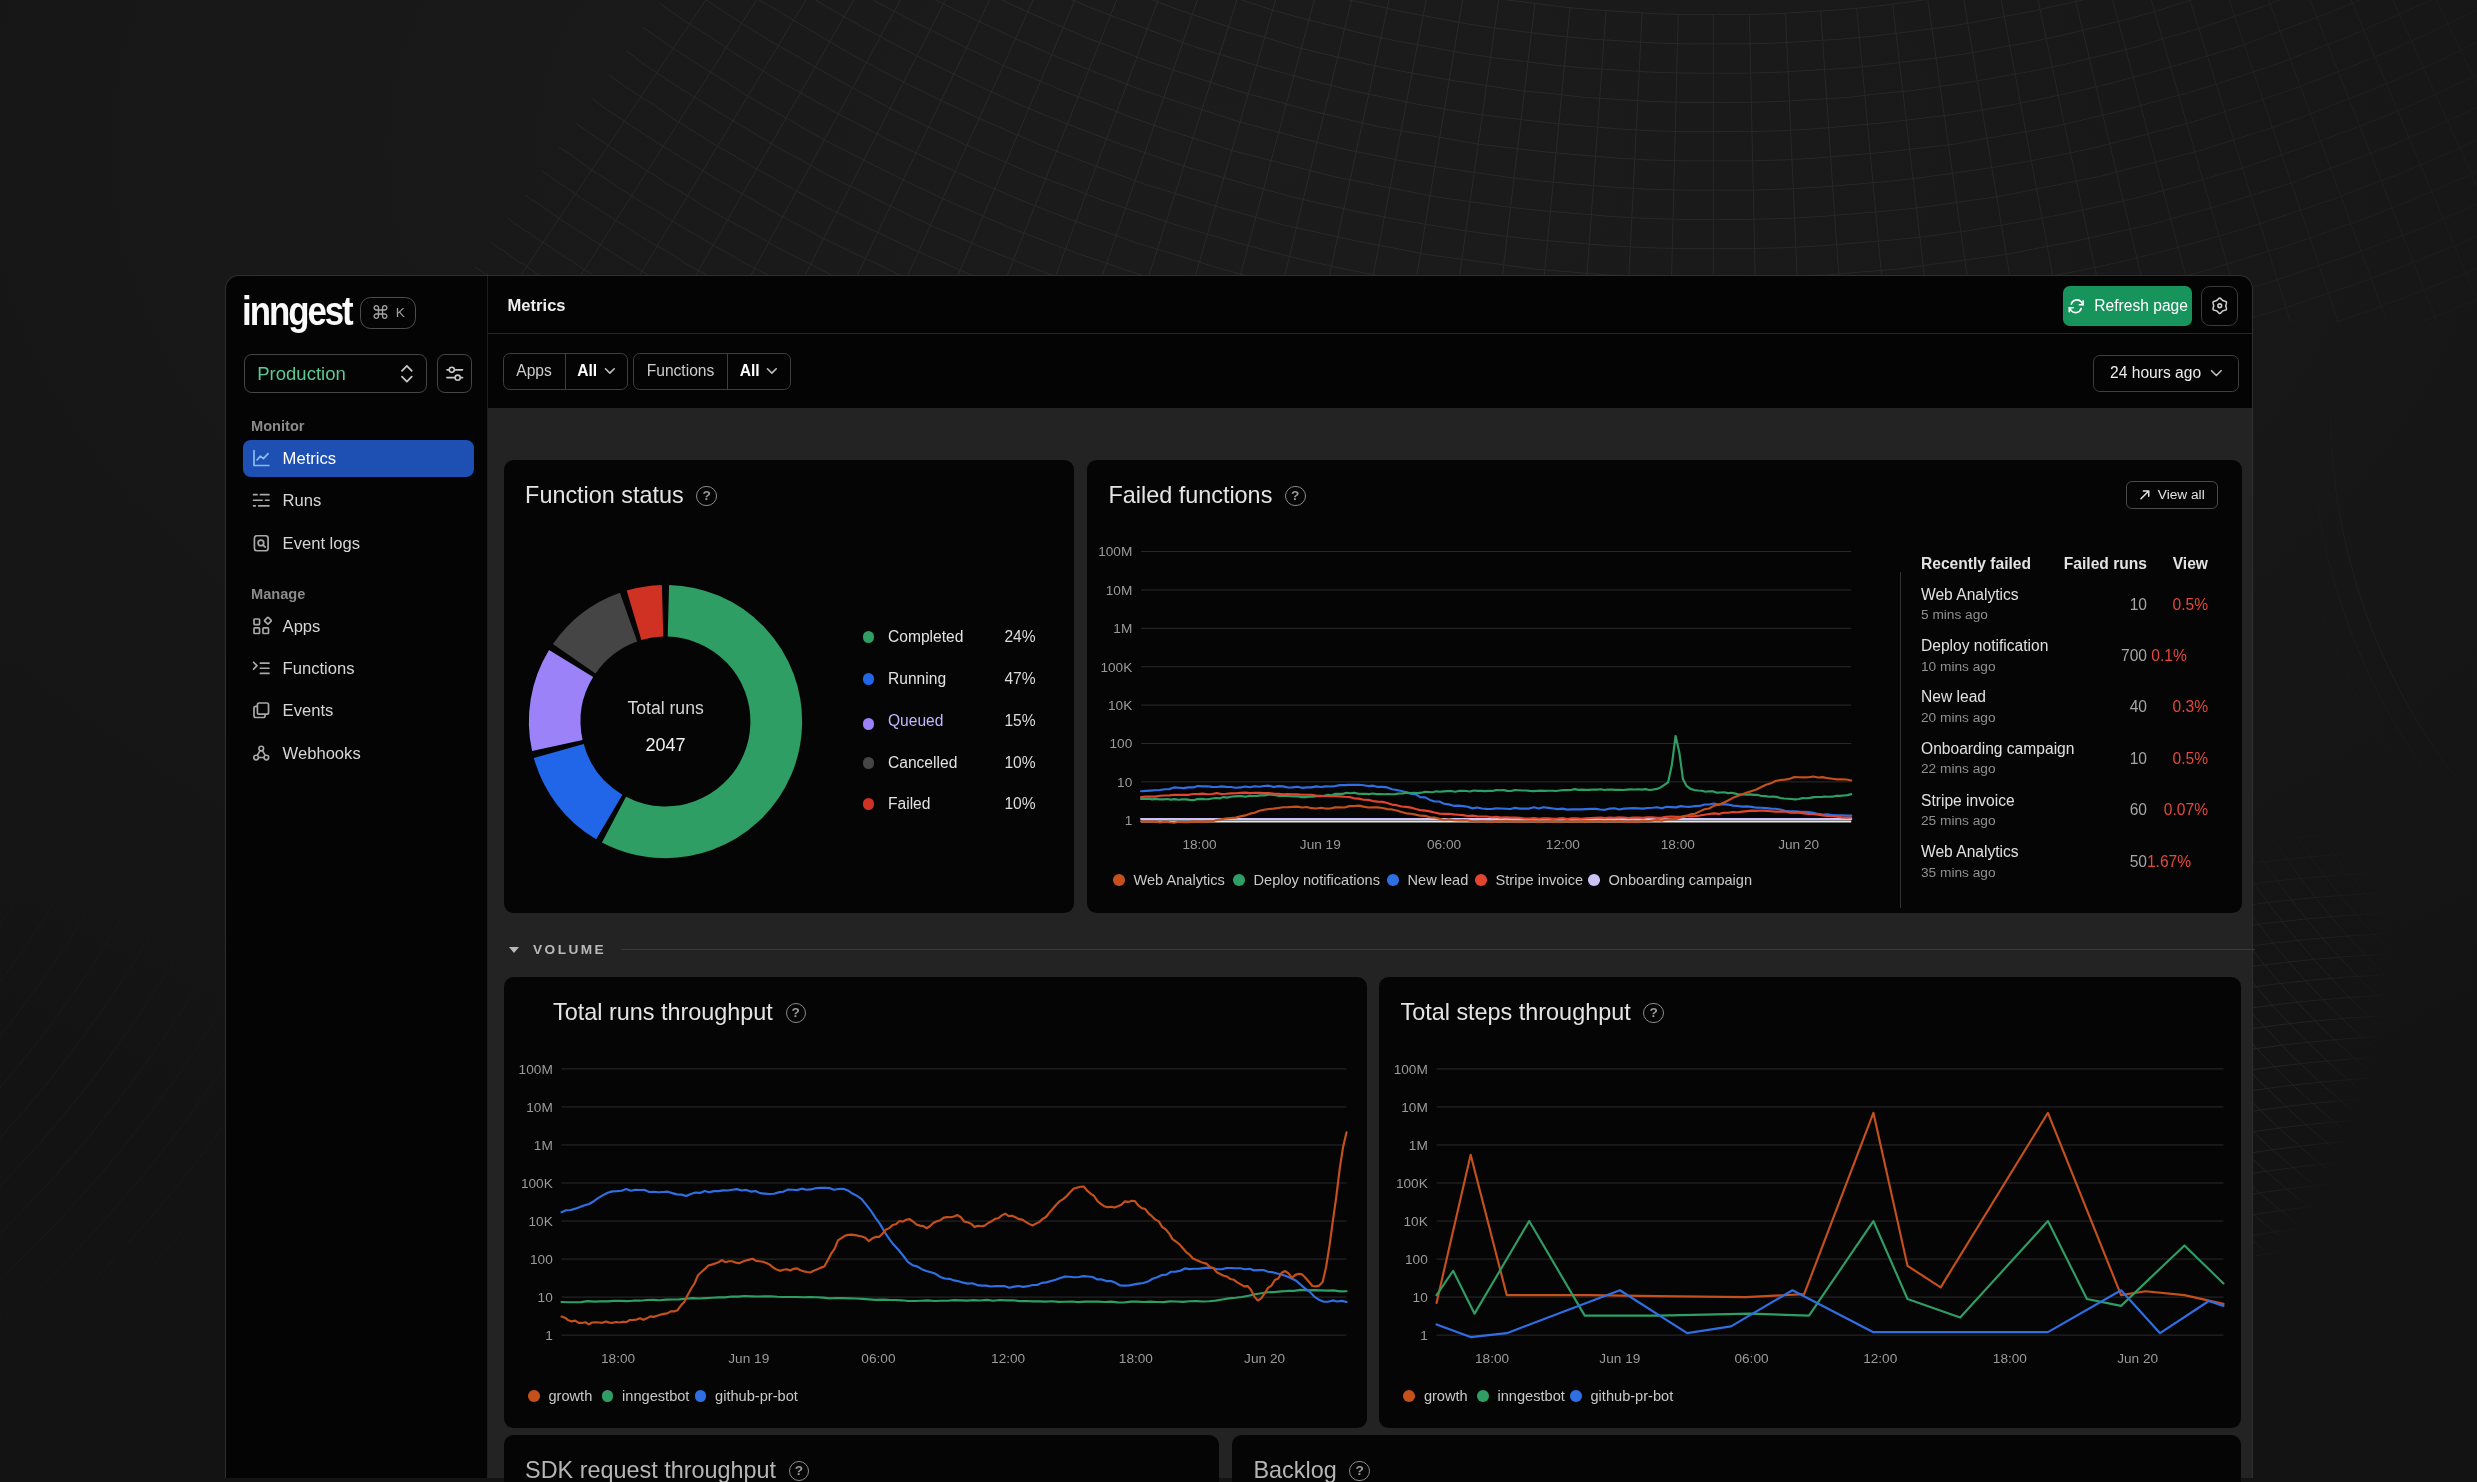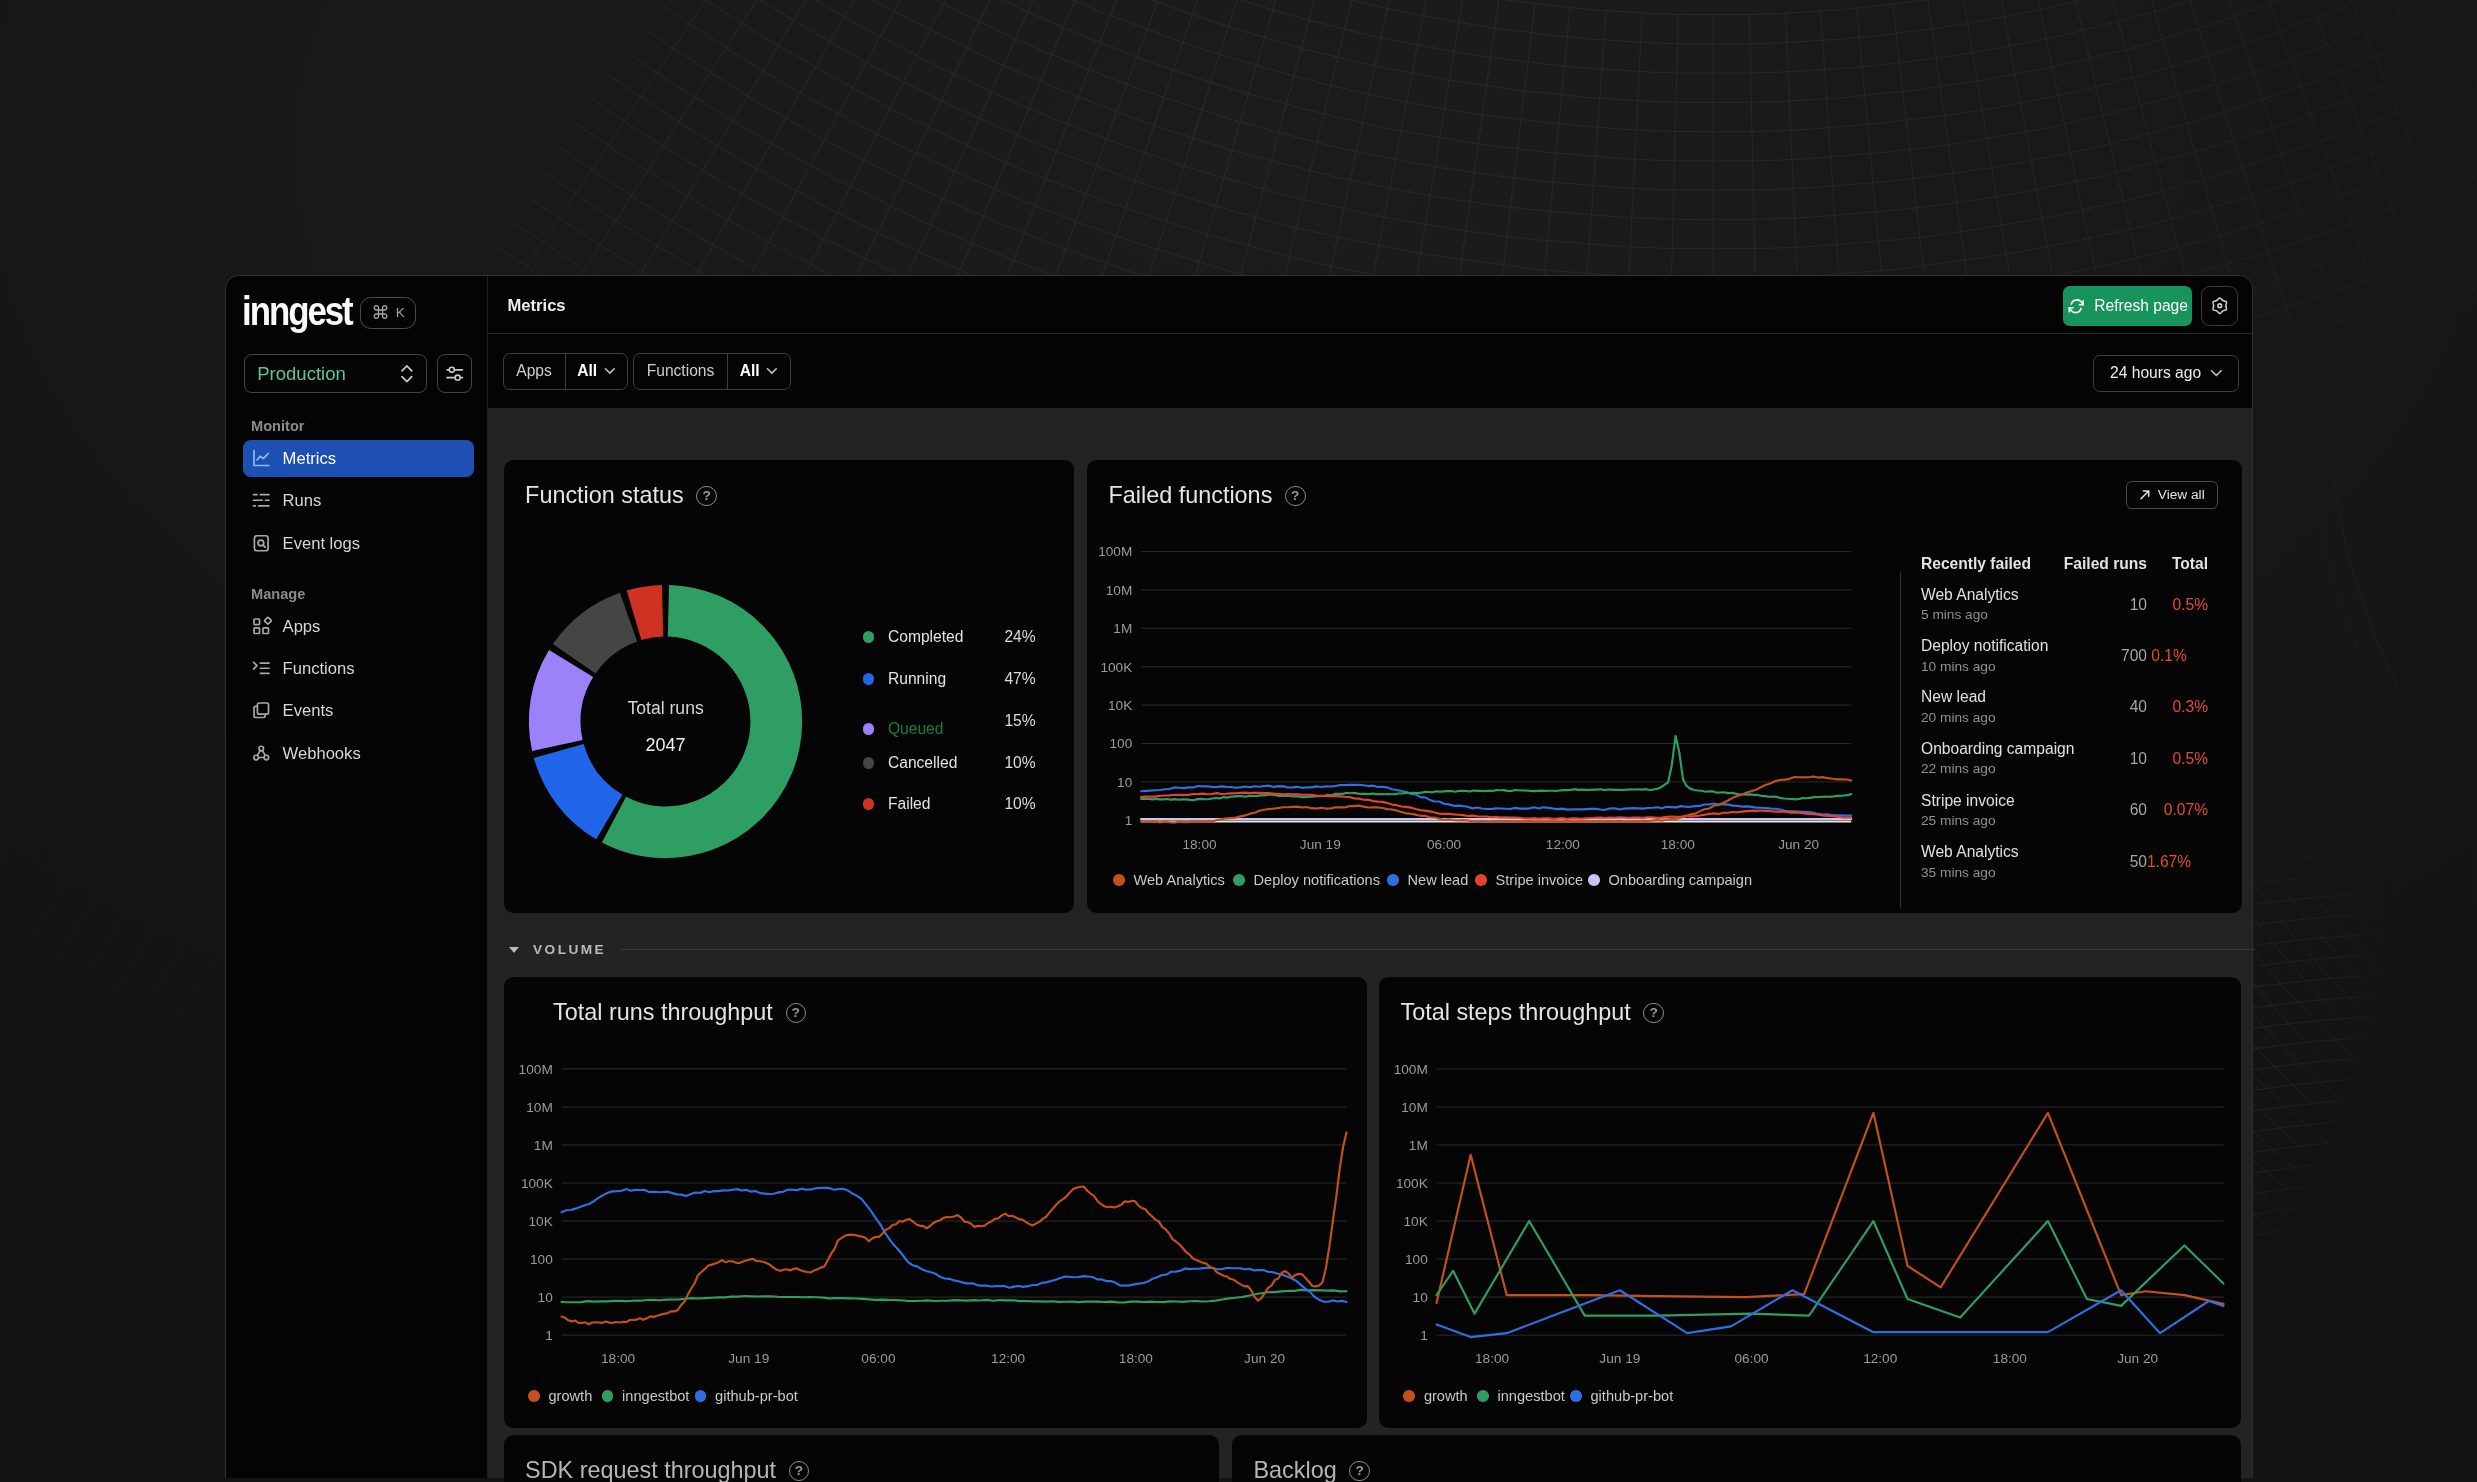--- a/index.html
+++ b/index.html
@@ -518,21 +518,21 @@
             <circle cx="146" cy="146" r="113.5" fill="none" stroke="#2f9e64" stroke-width="53" stroke-dasharray="408.1 305.1" transform="rotate(-88.5 146 146)"></circle>
             <circle cx="146" cy="146" r="113.5" fill="none" stroke="#2166e8" stroke-width="53" stroke-dasharray="87.2 626.0" transform="rotate(120.5 146 146)"></circle>
             <circle cx="146" cy="146" r="113.5" fill="none" stroke="#9b82f9" stroke-width="53" stroke-dasharray="87.2 626.0" transform="rotate(167.5 146 146)"></circle>
             <circle cx="146" cy="146" r="113.5" fill="none" stroke="#454545" stroke-width="53" stroke-dasharray="71.3 641.8" transform="rotate(214.5 146 146)"></circle>
             <circle cx="146" cy="146" r="113.5" fill="none" stroke="#cf3223" stroke-width="53" stroke-dasharray="29.7 683.4" transform="rotate(253.5 146 146)"></circle>
           </svg>
         <div class="abs" style="left:359px; top:168px; display:flex; align-items:center; gap:13.7px; color:#e2e2e2; font-size:15.6px;"><span class="dot" style="background:#2f9e64"></span>Completed</div>
           <div class="abs" style="left:468px; top:168px; width:64px; text-align:right; color:#dcdcdc; font-size:15.6px;">24%</div>
           <div class="abs" style="left:359px; top:210px; display:flex; align-items:center; gap:13.7px; color:#e2e2e2; font-size:15.6px;"><span class="dot" style="background:#2166e8"></span>Running</div>
           <div class="abs" style="left:468px; top:210px; width:64px; text-align:right; color:#dcdcdc; font-size:15.6px;">47%</div>
-          <div class="abs" style="left:359px; top:252px; display:flex; align-items:center; gap:13.7px; color:#15803d; font-size:15.6px;margin-top:8px;"><span class="dot" style="background:#9b82f9"></span>Queued</div>
+          <div class="abs" style="left:359px; top:252px; display:flex; align-items:flex-end; gap:13.7px; color:#c4b5fd; font-size:15.6px;"><span class="dot" style="background:#9b82f9"></span>Queued</div>
           <div class="abs" style="left:468px; top:252px; width:64px; text-align:right; color:#dcdcdc; font-size:15.6px;">15%</div>
           <div class="abs" style="left:359px; top:294px; display:flex; align-items:center; gap:13.7px; color:#e2e2e2; font-size:15.6px;"><span class="dot" style="background:#454545"></span>Cancelled</div>
           <div class="abs" style="left:468px; top:294px; width:64px; text-align:right; color:#dcdcdc; font-size:15.6px;">10%</div>
           <div class="abs" style="left:359px; top:335px; display:flex; align-items:center; gap:13.7px; color:#e2e2e2; font-size:15.6px;"><span class="dot" style="background:#cf3223"></span>Failed</div>
           <div class="abs" style="left:468px; top:335px; width:64px; text-align:right; color:#dcdcdc; font-size:15.6px;">10%</div>
         <div class="abs" style="left:74px; top:238px; width:176px; text-align:center; color:#d5d5d5; font-size:17.6px;">Total runs</div>
         <div class="abs" style="left:74px; top:260px; width:176px; text-align:center; color:#f0f0f0; font-size:18px; font-weight:500;margin-top:15px;">2047</div>
       </div>
 
       <div class="card" style="left:599px; top:52px; width:1155px; height:453px;">
@@ -580,21 +580,21 @@
             <polyline points="55.0,371.0 59.9,371.1 64.7,371.2 69.6,371.0 74.4,372.1 79.3,371.2 84.2,371.9 89.0,372.4 93.9,371.3 98.7,371.7 103.6,371.7 108.5,370.9 113.3,371.2 118.2,371.4 123.0,371.0 127.9,371.0 132.8,369.5 137.6,368.7 142.5,367.8 147.3,367.5 152.2,367.1 157.1,365.8 161.9,364.8 166.8,363.0 171.6,362.1 176.5,360.1 181.4,359.0 186.2,358.2 191.1,357.9 195.9,357.2 200.8,356.5 205.7,356.4 210.5,356.0 215.4,355.8 220.2,356.7 225.1,356.2 230.0,357.4 234.8,357.7 239.7,357.0 244.5,357.8 249.4,357.7 254.3,356.6 259.1,356.6 264.0,356.7 268.8,355.3 273.7,355.3 278.6,354.8 283.4,355.8 288.3,356.7 293.1,356.4 298.0,356.6 302.9,357.2 307.7,358.4 312.6,358.7 317.4,359.8 322.3,361.3 327.2,362.7 332.0,363.1 336.9,364.0 341.7,365.1 346.6,365.3 351.5,366.7 356.3,367.0 361.2,368.3 366.0,369.6 370.9,368.7 375.8,369.6 380.6,369.9 385.5,369.6 390.3,369.9 395.2,371.1 400.1,371.3 404.9,370.5 409.8,371.2 414.6,371.5 419.5,370.7 424.4,371.1 429.2,370.5 434.1,370.8 438.9,371.2 443.8,371.1 448.7,371.3 453.5,370.5 458.4,370.8 463.2,371.4 468.1,371.1 473.0,370.9 477.8,370.9 482.7,371.6 487.5,371.1 492.4,370.4 497.3,371.4 502.1,370.8 507.0,370.9 511.8,370.7 516.7,370.9 521.6,370.8 526.4,370.5 531.3,371.2 536.1,370.5 541.0,371.3 545.9,370.4 550.7,371.3 555.6,371.4 560.4,371.0 565.3,371.3 570.2,370.5 575.0,370.8 579.9,370.2 584.7,369.7 589.6,370.2 594.5,369.0 599.3,368.5 604.2,368.6 609.0,366.9 613.9,365.8 618.8,363.8 623.6,363.1 628.5,360.7 633.3,358.5 638.2,357.7 643.1,354.8 647.9,353.8 652.8,351.9 657.6,349.5 662.5,346.8 667.4,344.9 672.2,343.2 677.1,341.4 681.9,339.8 686.8,338.2 691.7,335.6 696.5,333.4 701.4,331.9 706.2,329.5 711.1,328.5 716.0,328.1 720.8,327.3 725.7,325.5 730.5,325.7 735.4,325.8 740.3,325.6 745.1,324.9 750.0,325.9 754.8,325.5 759.7,326.6 764.6,327.2 769.4,327.8 774.3,327.9 779.1,328.0 784.0,329.0" fill="none" stroke="#c4501b" stroke-width="2.2" stroke-linejoin="round" stroke-linecap="round"></polyline>
           </svg>
         <div class="leg" style="left:26px; top:412px;"><span class="dot" style="background:#c4501b"></span>Web Analytics</div>
           <div class="leg" style="left:146px; top:412px;"><span class="dot" style="background:#2f9e64"></span>Deploy notifications</div>
           <div class="leg" style="left:300px; top:412px;"><span class="dot" style="background:#2f6fe4"></span>New lead</div>
           <div class="leg" style="left:388px; top:412px;"><span class="dot" style="background:#e2442f"></span>Stripe invoice</div>
           <div class="leg" style="left:501px; top:412px;"><span class="dot" style="background:#cbc3f5"></span>Onboarding campaign</div>
         <div class="abs" style="left:813px; top:112px; width:1px; height:336px; background:#333;"></div>
         <div class="abs" style="left:834px; top:95px; color:#e3e3e3; font-size:15.6px; font-weight:bold;">Recently failed</div>
           <div class="abs" style="left:933px; top:95px; width:127px; text-align:right; color:#e3e3e3; font-size:15.6px; font-weight:bold;">Failed runs</div>
-          <div class="abs" style="left:1043px; top:95px; width:78px; text-align:right; color:#e3e3e3; font-size:15.6px; font-weight:bold;">Total</div>
+          <div class="abs" style="left:1043px; top:95px; width:78px; text-align:right; color:#e3e3e3; font-size:15.6px; font-weight:bold;">View</div>
           <div class="abs" style="left:834px; top:126px; color:#e0e0e0; font-size:15.6px;">Web Analytics</div>
           <div class="abs" style="left:834px; top:147px; color:#8f8f8f; font-size:13.7px;">5 mins ago</div>
           <div class="abs" style="left:933px; top:136px; width:127px; text-align:right; color:#a6a6a6; font-size:15.6px;">10</div>
           <div class="abs" style="left:1043px; top:136px; width:78px; text-align:right; color:#e5483d; font-size:15.6px;">0.5%</div>
           <div class="abs" style="left:834px; top:177px; color:#e0e0e0; font-size:15.6px;">Deploy notification</div>
           <div class="abs" style="left:834px; top:199px; color:#8f8f8f; font-size:13.7px;">10 mins ago</div>
           <div class="abs" style="left:933px; top:187px; width:127px; text-align:right; color:#a6a6a6; font-size:15.6px;">700</div>
           <div class="abs" style="left:1043px; top:187px; width:78px; text-align:center; color:#e5483d; font-size:15.6px;">0.1%</div>
           <div class="abs" style="left:834px; top:228px; color:#e0e0e0; font-size:15.6px;">New lead</div>
           <div class="abs" style="left:834px; top:250px; color:#8f8f8f; font-size:13.7px;">20 mins ago</div>

